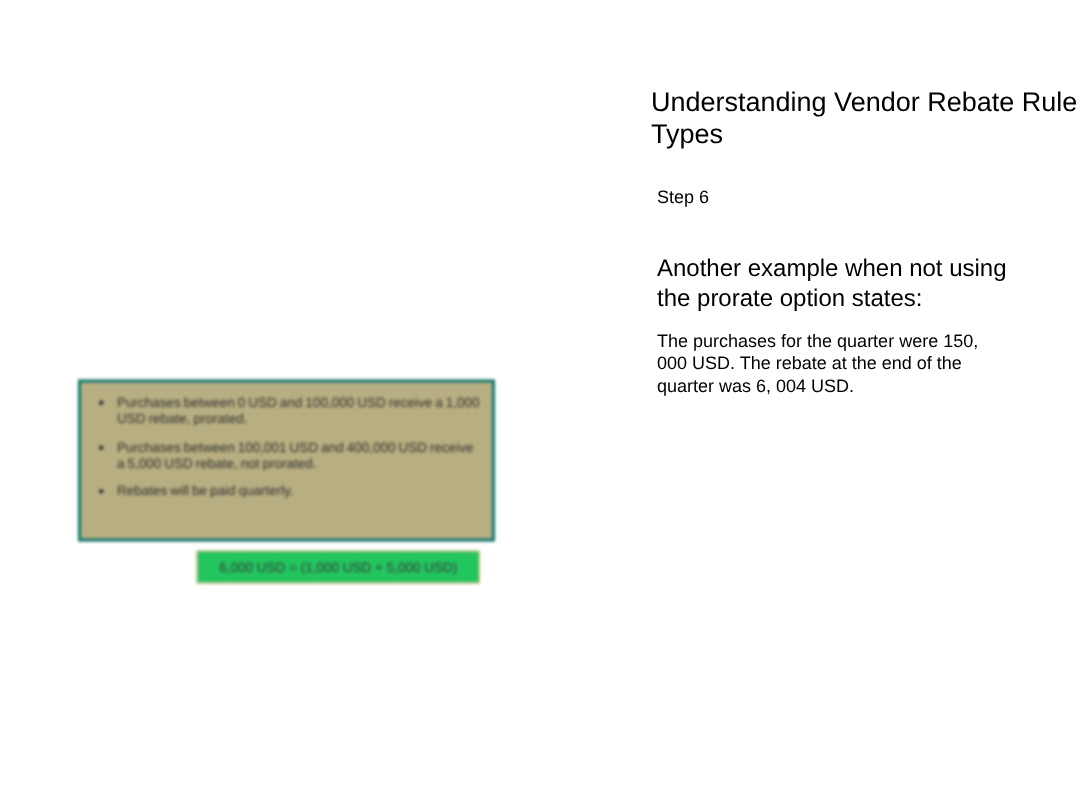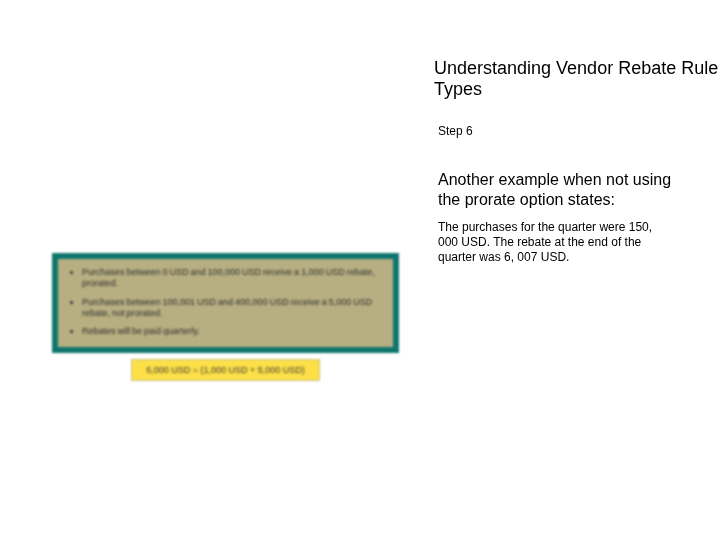--- a/index.html
+++ b/index.html
@@ -81,65 +81,65 @@
   }
 
   
   .shot {
     position: absolute;
     left: 52px;
     top: 253px;
     width: 347px;
   }
   .panel-top {
-    width: 347px;
+    width: 278px;
     background: #b7ae81;
-    border: 6px solid #0f766e;
+    border: 2px solid #0f766e;
     box-sizing: border-box;
     padding: 8px 8px 10px 10px;
     filter: blur(0.9px);
   }
   .panel-top ul {
     margin: 0;
     padding: 0 0 0 14px;
   }
   .panel-top li {
     font-size: 9px;
     color: #2f2f2f;
     margin-bottom: 7px;
     line-height: 1.25;
     word-spacing: -0.5px;
   }
-  .panel-top li:last-child { margin-bottom: 0; }
+  .panel-top li:last-child { margin-bottom: 16px; }
 
   .panel-bottom-wrap {
     margin-top: 6px;
     text-align: center;
   }
   .panel-bottom {
     display: inline-block;
-    background: #fde047;
+    background: #22c55e;
     border: 1px solid #c9c084;
     padding: 5px 14px;
     font-size: 9px;
     color: #3a3a3a;
     filter: blur(0.9px);
   }
 </style>
 </head>
 <body>
 
 <div class="page">
 
 
   <div class="title">Understanding Vendor Rebate Rule Types</div>
 
   <div class="step-label">Step 6</div>
   <div class="para1">Another example when not using the prorate option states:</div>
-  <div class="para2">The purchases for the quarter were 150, 000 USD. The rebate at the end of the quarter was 6, 007 USD.</div>
+  <div class="para2">The purchases for the quarter were 150, 000 USD. The rebate at the end of the quarter was 6, 004 USD.</div>
 
   <div class="shot">
     <div class="panel-top">
       <ul>
         <li>Purchases between 0 USD and 100,000 USD receive a 1,000 USD rebate, prorated.</li>
         <li>Purchases between 100,001 USD and 400,000 USD receive a 5,000 USD rebate, not prorated.</li>
         <li>Rebates will be paid quarterly.</li>
       </ul>
     </div>
     <div class="panel-bottom-wrap">

